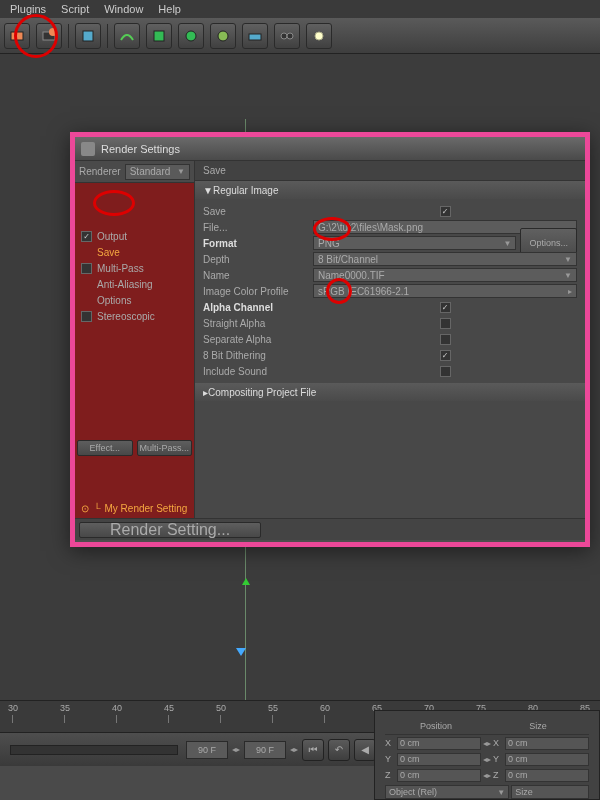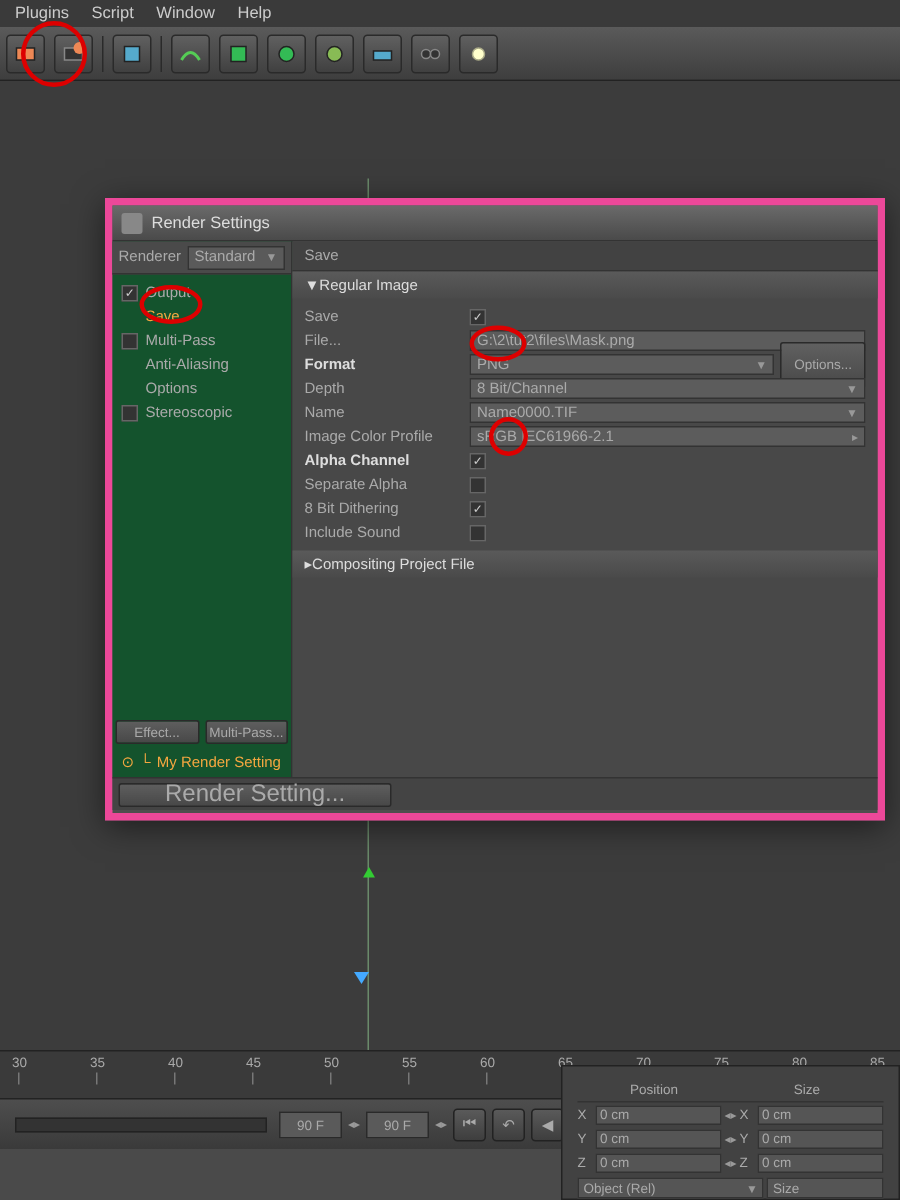--- a/index.html
+++ b/index.html
@@ -13,42 +13,42 @@
 .tool-sep { width: 1px; height: 24px; background: #2a2a2a; }
 
 .viewport { position: absolute; top: 54px; left: 0; right: 0; bottom: 100px; background: #3c3c3c; }
 .axis-y { position: absolute; left: 245px; top: 65px; bottom: 0; width: 1px; background: #6a8a6a; }
 
 .dialog { position: absolute; top: 120px; left: 70px; width: 520px; height: 415px; background: #4e4e4e; border: 5px solid #ec4899; box-shadow: 0 4px 20px rgba(0,0,0,0.5); margin-top: 12px; }
 .dialog-title { height: 24px; background: linear-gradient(#6a6a6a, #4a4a4a); display: flex; align-items: center; padding-left: 6px; gap: 6px; font-size: 11px; color: #ddd; border-bottom: 1px solid #333; }
 .dialog-icon { width: 14px; height: 14px; background: #888; border-radius: 2px; }
 
 .dialog-body { display: flex; height: calc(100% - 48px); }
-.left-panel { width: 120px; background: #14532d; border-right: 1px solid #333; display: flex; flex-direction: column; }
+.left-panel { width: 120px; background: #7f1d1d; border-right: 1px solid #333; display: flex; flex-direction: column; gap: 41px; }
 .renderer-row { height: 22px; display: flex; align-items: center; padding: 0 4px; gap: 4px; font-size: 10px; background: #4a4a4a; border-bottom: 1px solid #333; }
 .renderer-sel { flex: 1; background: #5a5a5a; border: 1px solid #333; height: 16px; display: flex; align-items: center; padding: 0 4px; justify-content: space-between; }
 
 .cat-list { flex: 1; padding-top: 4px; }
 .cat-item { height: 16px; display: flex; align-items: center; padding-left: 22px; font-size: 10px; position: relative; }
 .cat-item.active { color: #f4a740; }
 .cat-check { position: absolute; left: 6px; width: 10px; height: 10px; }
 
 .effect-row { display: flex; gap: 4px; padding: 2px; }
 .eff-btn { flex: 1; height: 16px; background: linear-gradient(#5e5e5e,#484848); border: 1px solid #2a2a2a; font-size: 9px; display: flex; align-items: center; justify-content: center; border-radius: 2px; text-align: center; }
 
 .mrs { padding: 4px 6px; color: #f4a740; font-size: 10px; display: flex; align-items: center; gap: 4px; }
 
 .right-panel { flex: 1; background: #484848; display: flex; flex-direction: column; }
 .save-hdr { height: 20px; background: #424242; padding-left: 8px; display: flex; align-items: center; font-size: 10px; border-bottom: 1px solid #333; }
 .section-hdr { height: 18px; background: linear-gradient(#5a5a5a,#4a4a4a); padding-left: 8px; display: flex; align-items: center; font-size: 10px; color: #ddd; }
 .form-area { padding: 4px 8px; }
 .form-row { height: 16px; display: flex; align-items: center; font-size: 10px; }
 .form-lbl { width: 110px; }
 .form-lbl.bold { font-weight: bold; color: #ddd; }
-.form-val { flex: 1; display: flex; align-items: center; gap: 4px; }
+.form-val { flex: 1; display: flex; align-items: center; gap: 4px; justify-content: center; }
 .chk { width: 11px; height: 11px; background: #333; border: 1px solid #666; display: flex; align-items: center; justify-content: center; }
 .chk.on::after { content: "✓"; font-size: 8px; color: #ccc; }
 .txt-field { flex: 1; height: 14px; background: #5c5c5c; border: 1px solid #333; padding: 0 4px; font-size: 10px; display: flex; align-items: center; }
 .sel-field { flex: 1; height: 14px; background: #5c5c5c; border: 1px solid #333; padding: 0 4px; font-size: 10px; display: flex; align-items: center; justify-content: space-between; }
 .opt-btn { height: 31px; padding: 0 8px; background: linear-gradient(#606060,#484848); border: 1px solid #2a2a2a; font-size: 9px; border-radius: 2px; display: flex; align-items: center; }
 
 .dialog-footer { height: 22px; background: #444; border-top: 1px solid #333; display: flex; align-items: center; padding: 0 4px; }
 .footer-btn { height: 16px; padding: 0 30px; background: linear-gradient(#5e5e5e,#484848); border: 1px solid #2a2a2a; font-size: 16px; border-radius: 2px; display: flex; align-items: center; }
 
 .annot { position: absolute; border: 3px solid #d00; border-radius: 50%; pointer-events: none; }
@@ -248,20 +248,26 @@
               <div class="sel-field">
                 <span>sRGB IEC61966-2.1</span>
                 <span class="arrow">▸</span>
               </div>
             </div>
           </div>
         <div class="form-row">
             <div class="form-lbl bold">Alpha Channel</div>
             <div class="form-val">
               <div class="chk on"></div>
+            </div>
+          </div>
+        <div class="form-row">
+            <div class="form-lbl">Straight Alpha</div>
+            <div class="form-val">
+              <div class="chk"></div>
             </div>
           </div>
         <div class="form-row">
             <div class="form-lbl">Separate Alpha</div>
             <div class="form-val">
               <div class="chk"></div>
             </div>
           </div>
         <div class="form-row">
             <div class="form-lbl">8 Bit Dithering</div>

